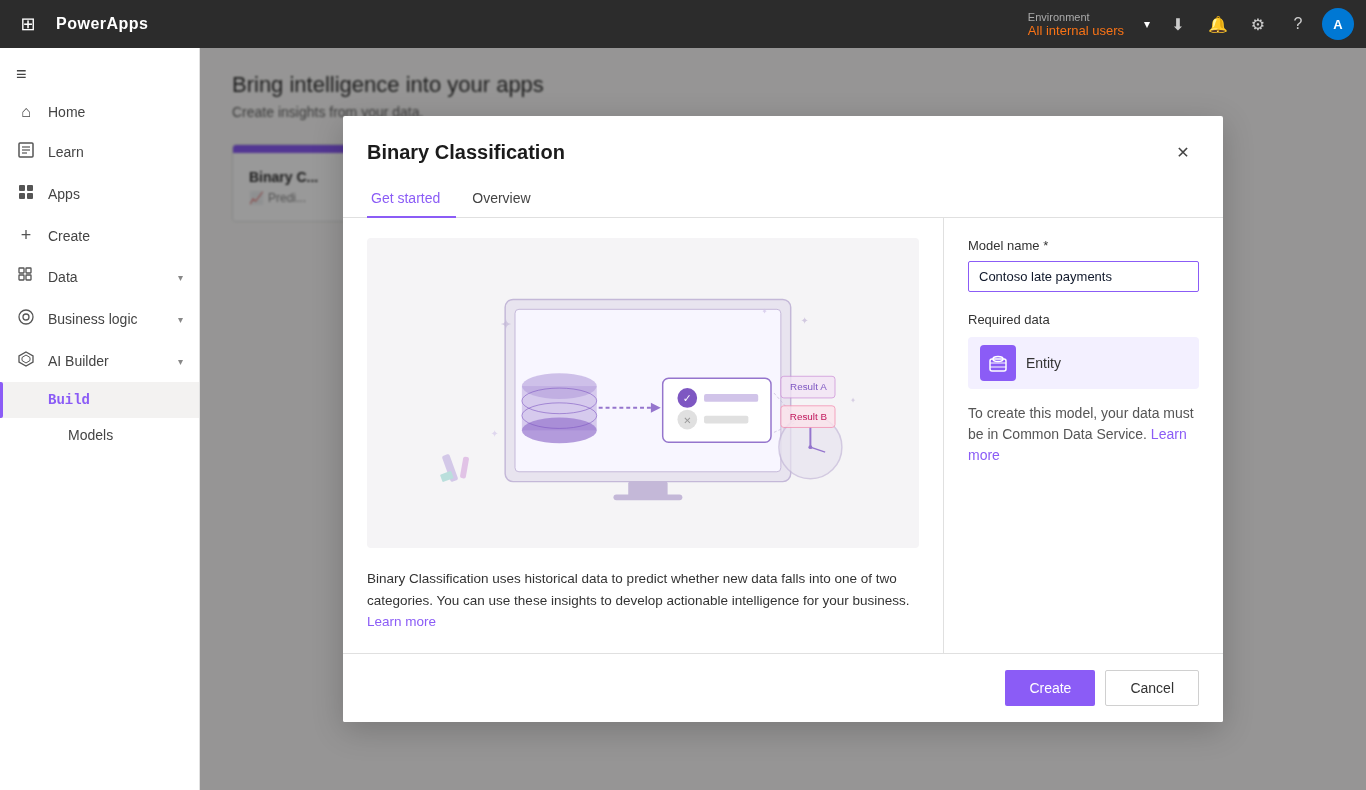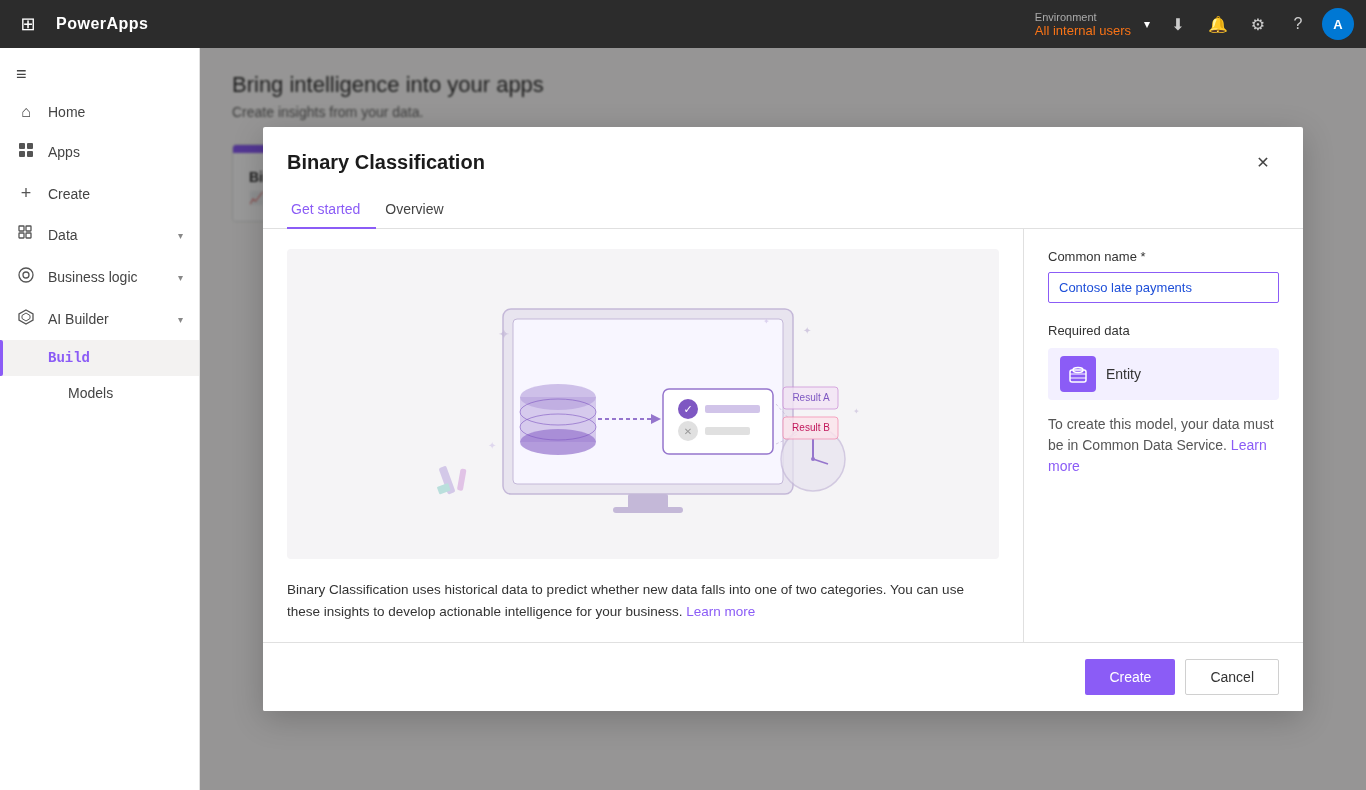--- a/index.html
+++ b/index.html
@@ -19,21 +19,21 @@
     .topbar-waffle {
       width: 32px; height: 32px;
       display: flex; align-items: center; justify-content: center;
       cursor: pointer; color: #fff; font-size: 18px;
     }
     .topbar-logo {
       color: #fff; font-size: 16px; font-weight: 600; letter-spacing: 0.5px;
     }
     .topbar-spacer { flex: 1; }
     .topbar-env {
-      display: flex; align-items: center; gap: 13px;
+      display: flex; align-items: center; gap: 20px;
       color: #fff; font-size: 12px; cursor: pointer;
     }
     .topbar-env .env-label { color: #aaa; font-size: 11px; }
     .topbar-env .env-val { color: #f97316; font-size: 13px; }
     .topbar-icons {
       display: flex; align-items: center; gap: 8px;
     }
     .topbar-icon {
       width: 32px; height: 32px; display: flex; align-items: center; justify-content: center;
       color: #ccc; font-size: 16px; cursor: pointer; border-radius: 2px;
@@ -107,38 +107,38 @@
     
     .overlay {
       position: absolute; top: 0; left: 0; right: 0; bottom: 0;
       background: rgba(0,0,0,0.4);
       display: flex; align-items: center; justify-content: center;
       z-index: 10;
     }
 
     
     .modal {
-      background: #fff; width: 1040px; max-height: 700px;
+      background: #fff; width: 880px; max-height: 700px;
       border-radius: 2px; box-shadow: 0 8px 32px rgba(0,0,0,0.2);
       display: flex; flex-direction: column; overflow: hidden;
     }
     .modal-header {
       padding: 20px 24px 0 24px;
       display: flex; align-items: center; justify-content: space-between;
       flex-shrink: 0;
     }
     .modal-title {
       font-size: 20px; font-weight: 600; color: #1b1b1b;
     }
     .modal-close {
       width: 32px; height: 32px; display: flex; align-items: center; justify-content: center;
       cursor: pointer; color: #444; font-size: 16px; border-radius: 2px;
     }
     .modal-tabs {
-      padding: 0 24px; display: flex; gap: 5px; border-bottom: 1px solid #e0e0e0;
+      padding: 0 24px; display: flex; gap: 12px; border-bottom: 1px solid #e0e0e0;
       margin-top: 12px; flex-shrink: 0;
     }
     .modal-tab {
       padding: 10px 16px 10px 4px; font-size: 14px; color: #444;
       cursor: pointer; border-bottom: 2px solid transparent; margin-bottom: -1px;
     }
     .modal-tab.active { color: #8b5cf6; border-bottom-color: #8b5cf6; font-weight: 500; }
     .modal-body {
       display: flex; flex: 1; overflow: hidden;
     }
@@ -160,21 +160,21 @@
 
     .modal-desc { font-size: 13.5px; color: #333; line-height: 1.6; }
     .modal-desc a { color: #8b5cf6; text-decoration: none; }
 
     
     .model-name-label {
       font-size: 13px; color: #333; font-weight: 500; margin-bottom: 8px;
     }
     .model-name-input {
       width: 100%; padding: 7px 10px; border: 1px solid #8b5cf6;
-      border-radius: 2px; font-size: 13px; color: #1d4ed8; outline: none;
+      border-radius: 2px; font-size: 13px; color: #0f172a; outline: none;
     }
     .required-data-label {
       font-size: 13px; color: #333; font-weight: 500; margin: 20px 0 10px 0;
     }
     .entity-badge {
       display: flex; align-items: center; gap: 10px;
       padding: 8px 12px; background: #f3f0ff; border-radius: 4px;
       margin-bottom: 14px;
     }
     .entity-icon {
@@ -224,20 +224,31 @@
   </div>
 </div>
 
 <div class="main-layout">
 
   <div class="sidebar">
     <div class="sidebar-top-icon">≡</div>
     <div class="sidebar-item">
       <span class="item-icon">⌂</span>
       <span class="item-label">Home</span>
+    </div>
+    <div class="sidebar-item">
+      <span class="item-icon">
+        <svg width="18" height="18" viewBox="0 0 18 18" fill="none">
+          <rect x="2" y="2" width="14" height="14" rx="1" stroke="#555" stroke-width="1.5" fill="none"></rect>
+          <line x1="5" y1="6" x2="13" y2="6" stroke="#555" stroke-width="1.2"></line>
+          <line x1="5" y1="9" x2="13" y2="9" stroke="#555" stroke-width="1.2"></line>
+          <line x1="5" y1="12" x2="10" y2="12" stroke="#555" stroke-width="1.2"></line>
+        </svg>
+      </span>
+      <span class="item-label">Learn</span>
     </div>
     <div class="sidebar-item">
       <span class="item-icon">
         <svg width="18" height="18" viewBox="0 0 18 18">
           <rect x="2" y="2" width="6" height="6" rx="1" fill="#555"></rect>
           <rect x="10" y="2" width="6" height="6" rx="1" fill="#555"></rect>
           <rect x="2" y="10" width="6" height="6" rx="1" fill="#555"></rect>
           <rect x="10" y="10" width="6" height="6" rx="1" fill="#555"></rect>
         </svg>
       </span>
@@ -384,21 +395,21 @@
               </svg>
             </div>
 
             <p class="modal-desc">
               <span>Binary Classification uses historical data to predict whether new data falls into one of two categories. You can use these insights to develop actionable intelligence for your business.</span>
               <a href="#">Learn more</a>
             </p>
           </div>
 
           <div class="modal-right">
-            <div class="model-name-label">Common name *</div>
+            <div class="model-name-label">Model name *</div>
             <input class="model-name-input" type="text" value="Contoso late payments" style="">
 
             <div class="required-data-label">Required data</div>
 
             <div class="entity-badge">
               <div class="entity-icon">
                 <svg width="20" height="20" viewBox="0 0 20 20" fill="none">
                   <rect x="2" y="6" width="16" height="12" rx="2" fill="none" stroke="#fff" stroke-width="1.5"></rect>
                   <ellipse cx="10" cy="6" rx="5" ry="2.5" fill="none" stroke="#fff" stroke-width="1.5"></ellipse>
                   <line x1="2" y1="10" x2="18" y2="10" stroke="#fff" stroke-width="1"></line>

